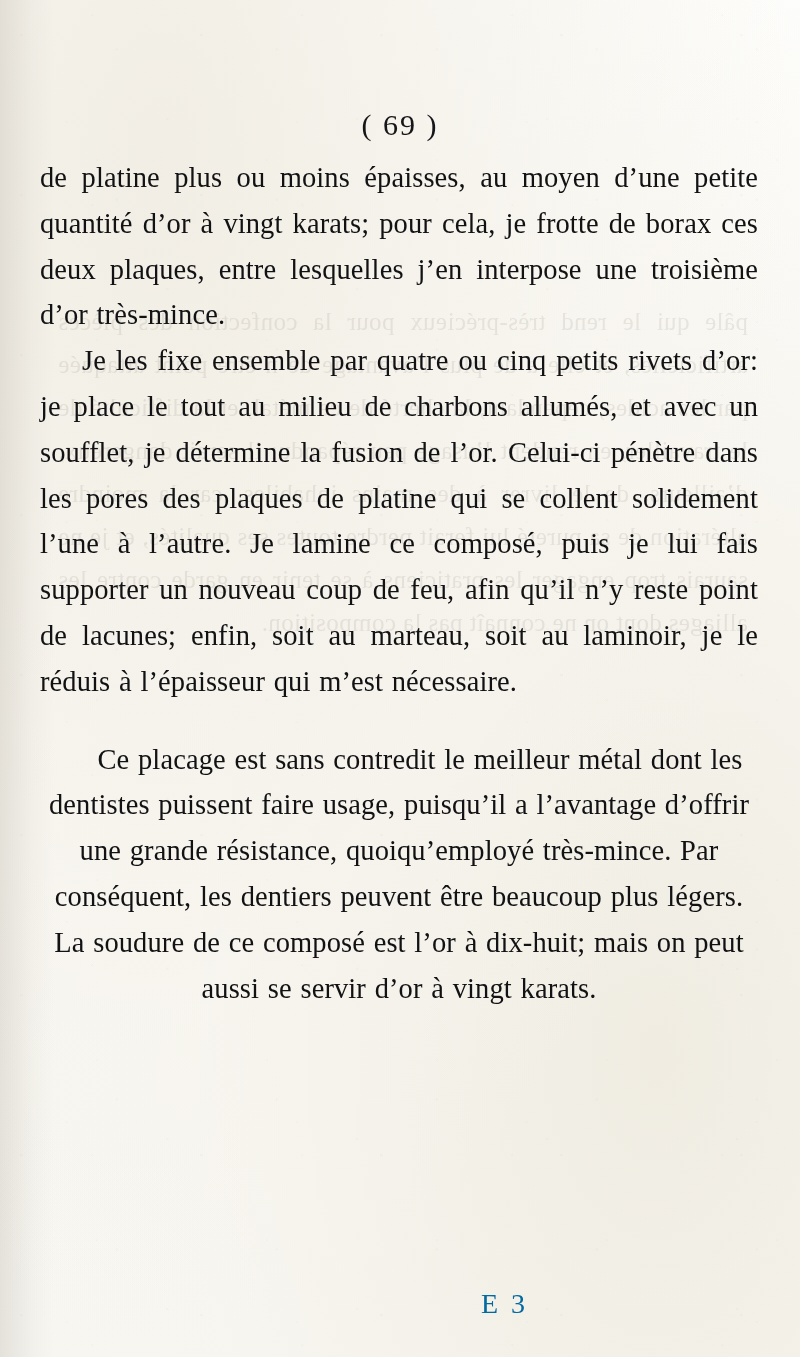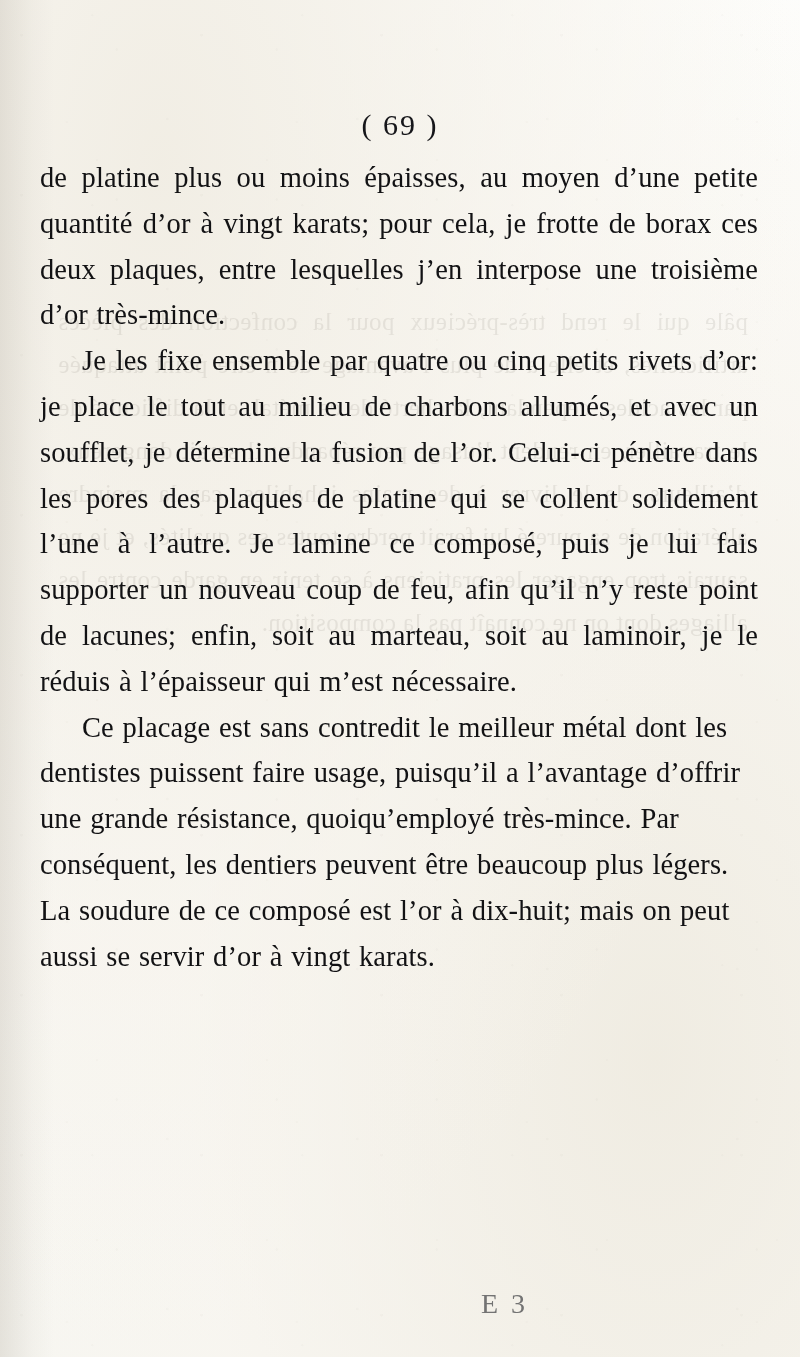--- a/index.html
+++ b/index.html
@@ -80,30 +80,31 @@
   }
 
   .body-text p {
     margin: 0;
     text-indent: 0;
   }
   .body-text p.indent {
     text-indent: 42px;
   }
   .body-text p.last {
-    text-align: left;
+    text-align: center;
+    margin-top: 32px;
   }
 
   .signature {
     position: absolute;
     right: 118px;
     top: 1276px;
     font-size: 28px;
     letter-spacing: 3px;
-    color: #737373;
+    color: #0369a1;
     font-family: "Liberation Serif", serif;
   }
 
   
   .grain {
     position: absolute;
     inset: 0;
     pointer-events: none;
     opacity: 0.35;
     background-image:

